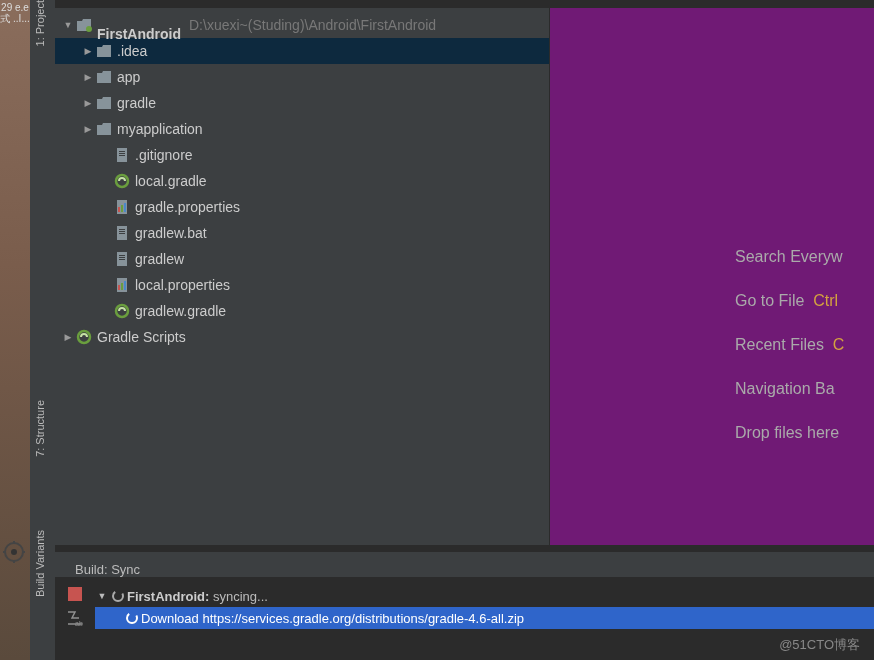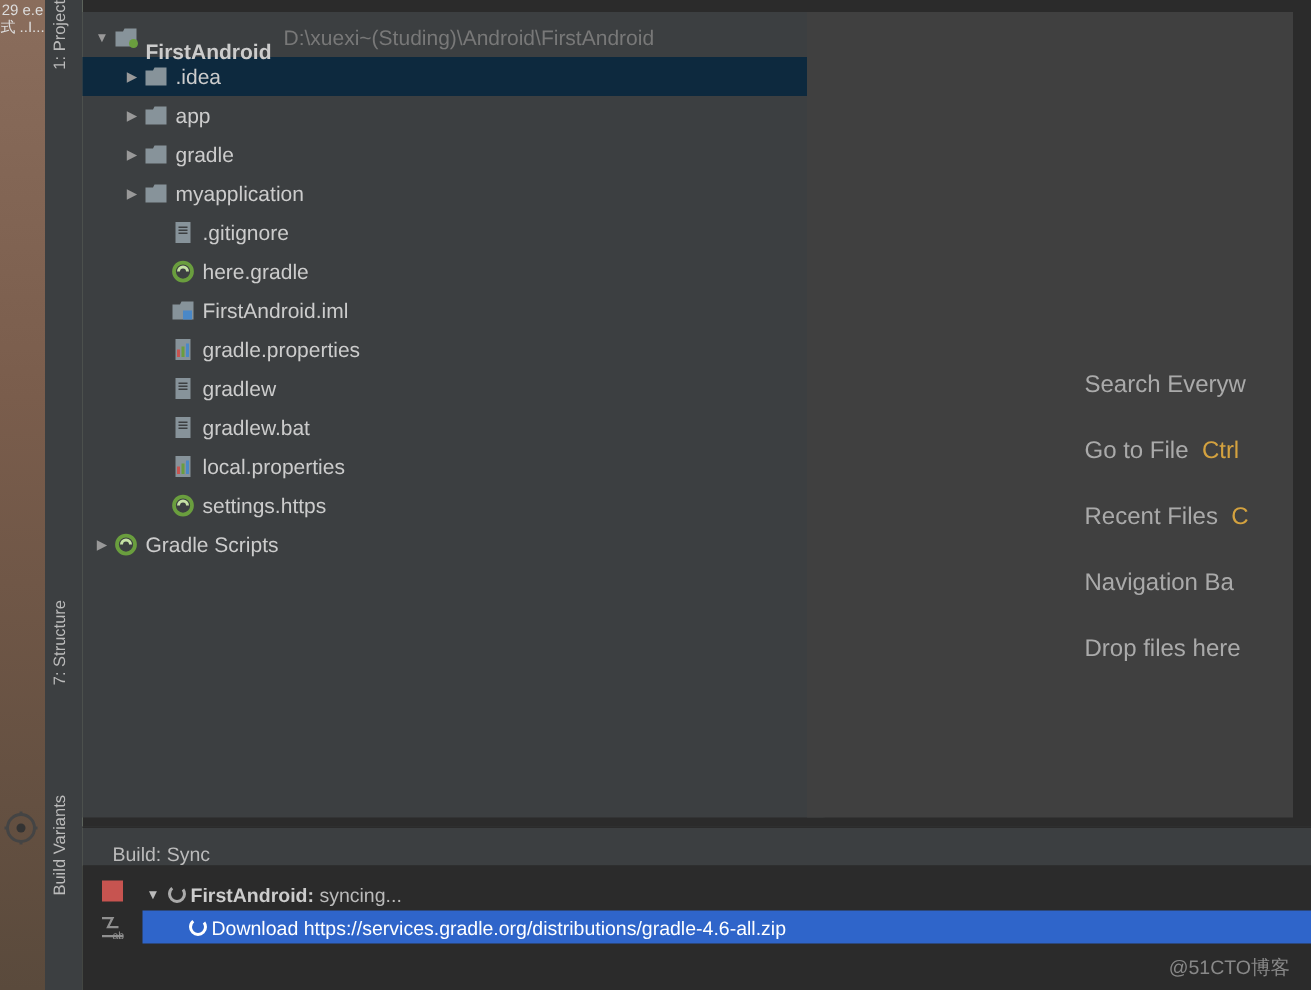--- a/index.html
+++ b/index.html
@@ -116,25 +116,25 @@
       font-size: 14px;
     }
     .tree-row .label.bold { font-weight: bold; margin-top: 17px; }
     .tree-row .path {
       color: #787878;
       margin-left: 8px;
       font-size: 14px;
     }
     .editor-area {
       position: absolute;
-      left: 538px;
+      left: 550px;
       top: 8px;
       width: 324px;
       height: 537px;
-      background: #404040;
+      background: #701a75;
     }
     .tips {
       position: absolute;
       top: 240px;
       left: 185px;
       color: #aaa;
       font-size: 16px;
     }
     .tips .tip-line { margin-bottom: 26px; white-space: nowrap; }
     .tips .shortcut { color: #d4a23f; }
@@ -301,31 +301,21 @@
       <span class="label">.gitignore</span>
     </div>
     <div class="tree-row level-1" style="padding-left:44px">
       <span class="no-arrow"></span>
       <span class="icon">
           <svg width="16" height="16" viewBox="0 0 16 16">
             <circle cx="8" cy="8" r="6" fill="none" stroke="#6a9e3e" stroke-width="2.5"></circle>
             <path d="M5 8 A3 3 0 0 1 11 8" fill="none" stroke="#c5e1a5" stroke-width="2"></path>
           </svg>
         </span>
-      <span class="label">here.gradle</span>
-    </div>
-    <div class="tree-row level-1" style="padding-left:44px">
-      <span class="no-arrow"></span>
-      <span class="icon">
-          <svg width="16" height="14" viewBox="0 0 16 14">
-            <path d="M1 3 L6 3 L7 1 L15 1 L15 13 L1 13 Z" fill="#87939A"></path>
-            <rect x="8" y="7" width="6" height="6" fill="#4a88c7"></rect>
-          </svg>
-        </span>
-      <span class="label">FirstAndroid.iml</span>
+      <span class="label">local.gradle</span>
     </div>
     <div class="tree-row level-1" style="padding-left:44px">
       <span class="no-arrow"></span>
       <span class="icon">
           <svg width="14" height="16" viewBox="0 0 14 16">
             <rect x="2" y="1" width="10" height="14" fill="#87939A"></rect>
             <rect x="3" y="8" width="2" height="5" fill="#c75450"></rect>
             <rect x="6" y="6" width="2" height="7" fill="#6a9e3e"></rect>
             <rect x="9" y="4" width="2" height="9" fill="#4a88c7"></rect>
           </svg>
@@ -335,33 +325,33 @@
     <div class="tree-row level-1" style="padding-left:44px">
       <span class="no-arrow"></span>
       <span class="icon">
           <svg width="14" height="16" viewBox="0 0 14 16">
             <rect x="2" y="1" width="10" height="14" fill="#87939A"></rect>
             <rect x="4" y="4" width="6" height="1" fill="#3c3f41"></rect>
             <rect x="4" y="6" width="6" height="1" fill="#3c3f41"></rect>
             <rect x="4" y="8" width="6" height="1" fill="#3c3f41"></rect>
           </svg>
         </span>
-      <span class="label">gradlew</span>
+      <span class="label">gradlew.bat</span>
     </div>
     <div class="tree-row level-1" style="padding-left:44px">
       <span class="no-arrow"></span>
       <span class="icon">
           <svg width="14" height="16" viewBox="0 0 14 16">
             <rect x="2" y="1" width="10" height="14" fill="#87939A"></rect>
             <rect x="4" y="4" width="6" height="1" fill="#3c3f41"></rect>
             <rect x="4" y="6" width="6" height="1" fill="#3c3f41"></rect>
             <rect x="4" y="8" width="6" height="1" fill="#3c3f41"></rect>
           </svg>
         </span>
-      <span class="label">gradlew.bat</span>
+      <span class="label">gradlew</span>
     </div>
     <div class="tree-row level-1" style="padding-left:44px">
       <span class="no-arrow"></span>
       <span class="icon">
           <svg width="14" height="16" viewBox="0 0 14 16">
             <rect x="2" y="1" width="10" height="14" fill="#87939A"></rect>
             <rect x="3" y="8" width="2" height="5" fill="#c75450"></rect>
             <rect x="6" y="6" width="2" height="7" fill="#6a9e3e"></rect>
             <rect x="9" y="4" width="2" height="9" fill="#4a88c7"></rect>
           </svg>
@@ -369,21 +359,21 @@
       <span class="label">local.properties</span>
     </div>
     <div class="tree-row level-1" style="padding-left:44px">
       <span class="no-arrow"></span>
       <span class="icon">
           <svg width="16" height="16" viewBox="0 0 16 16">
             <circle cx="8" cy="8" r="6" fill="none" stroke="#6a9e3e" stroke-width="2.5"></circle>
             <path d="M5 8 A3 3 0 0 1 11 8" fill="none" stroke="#c5e1a5" stroke-width="2"></path>
           </svg>
         </span>
-      <span class="label">settings.https</span>
+      <span class="label">gradlew.gradle</span>
     </div>
 
     <div class="tree-row level-0">
       <span class="arrow">▶</span>
       <span class="icon">
           <svg width="16" height="16" viewBox="0 0 16 16">
             <circle cx="8" cy="8" r="6" fill="none" stroke="#6a9e3e" stroke-width="2.5"></circle>
             <path d="M5 8 A3 3 0 0 1 11 8" fill="none" stroke="#c5e1a5" stroke-width="2"></path>
           </svg>
         </span>

